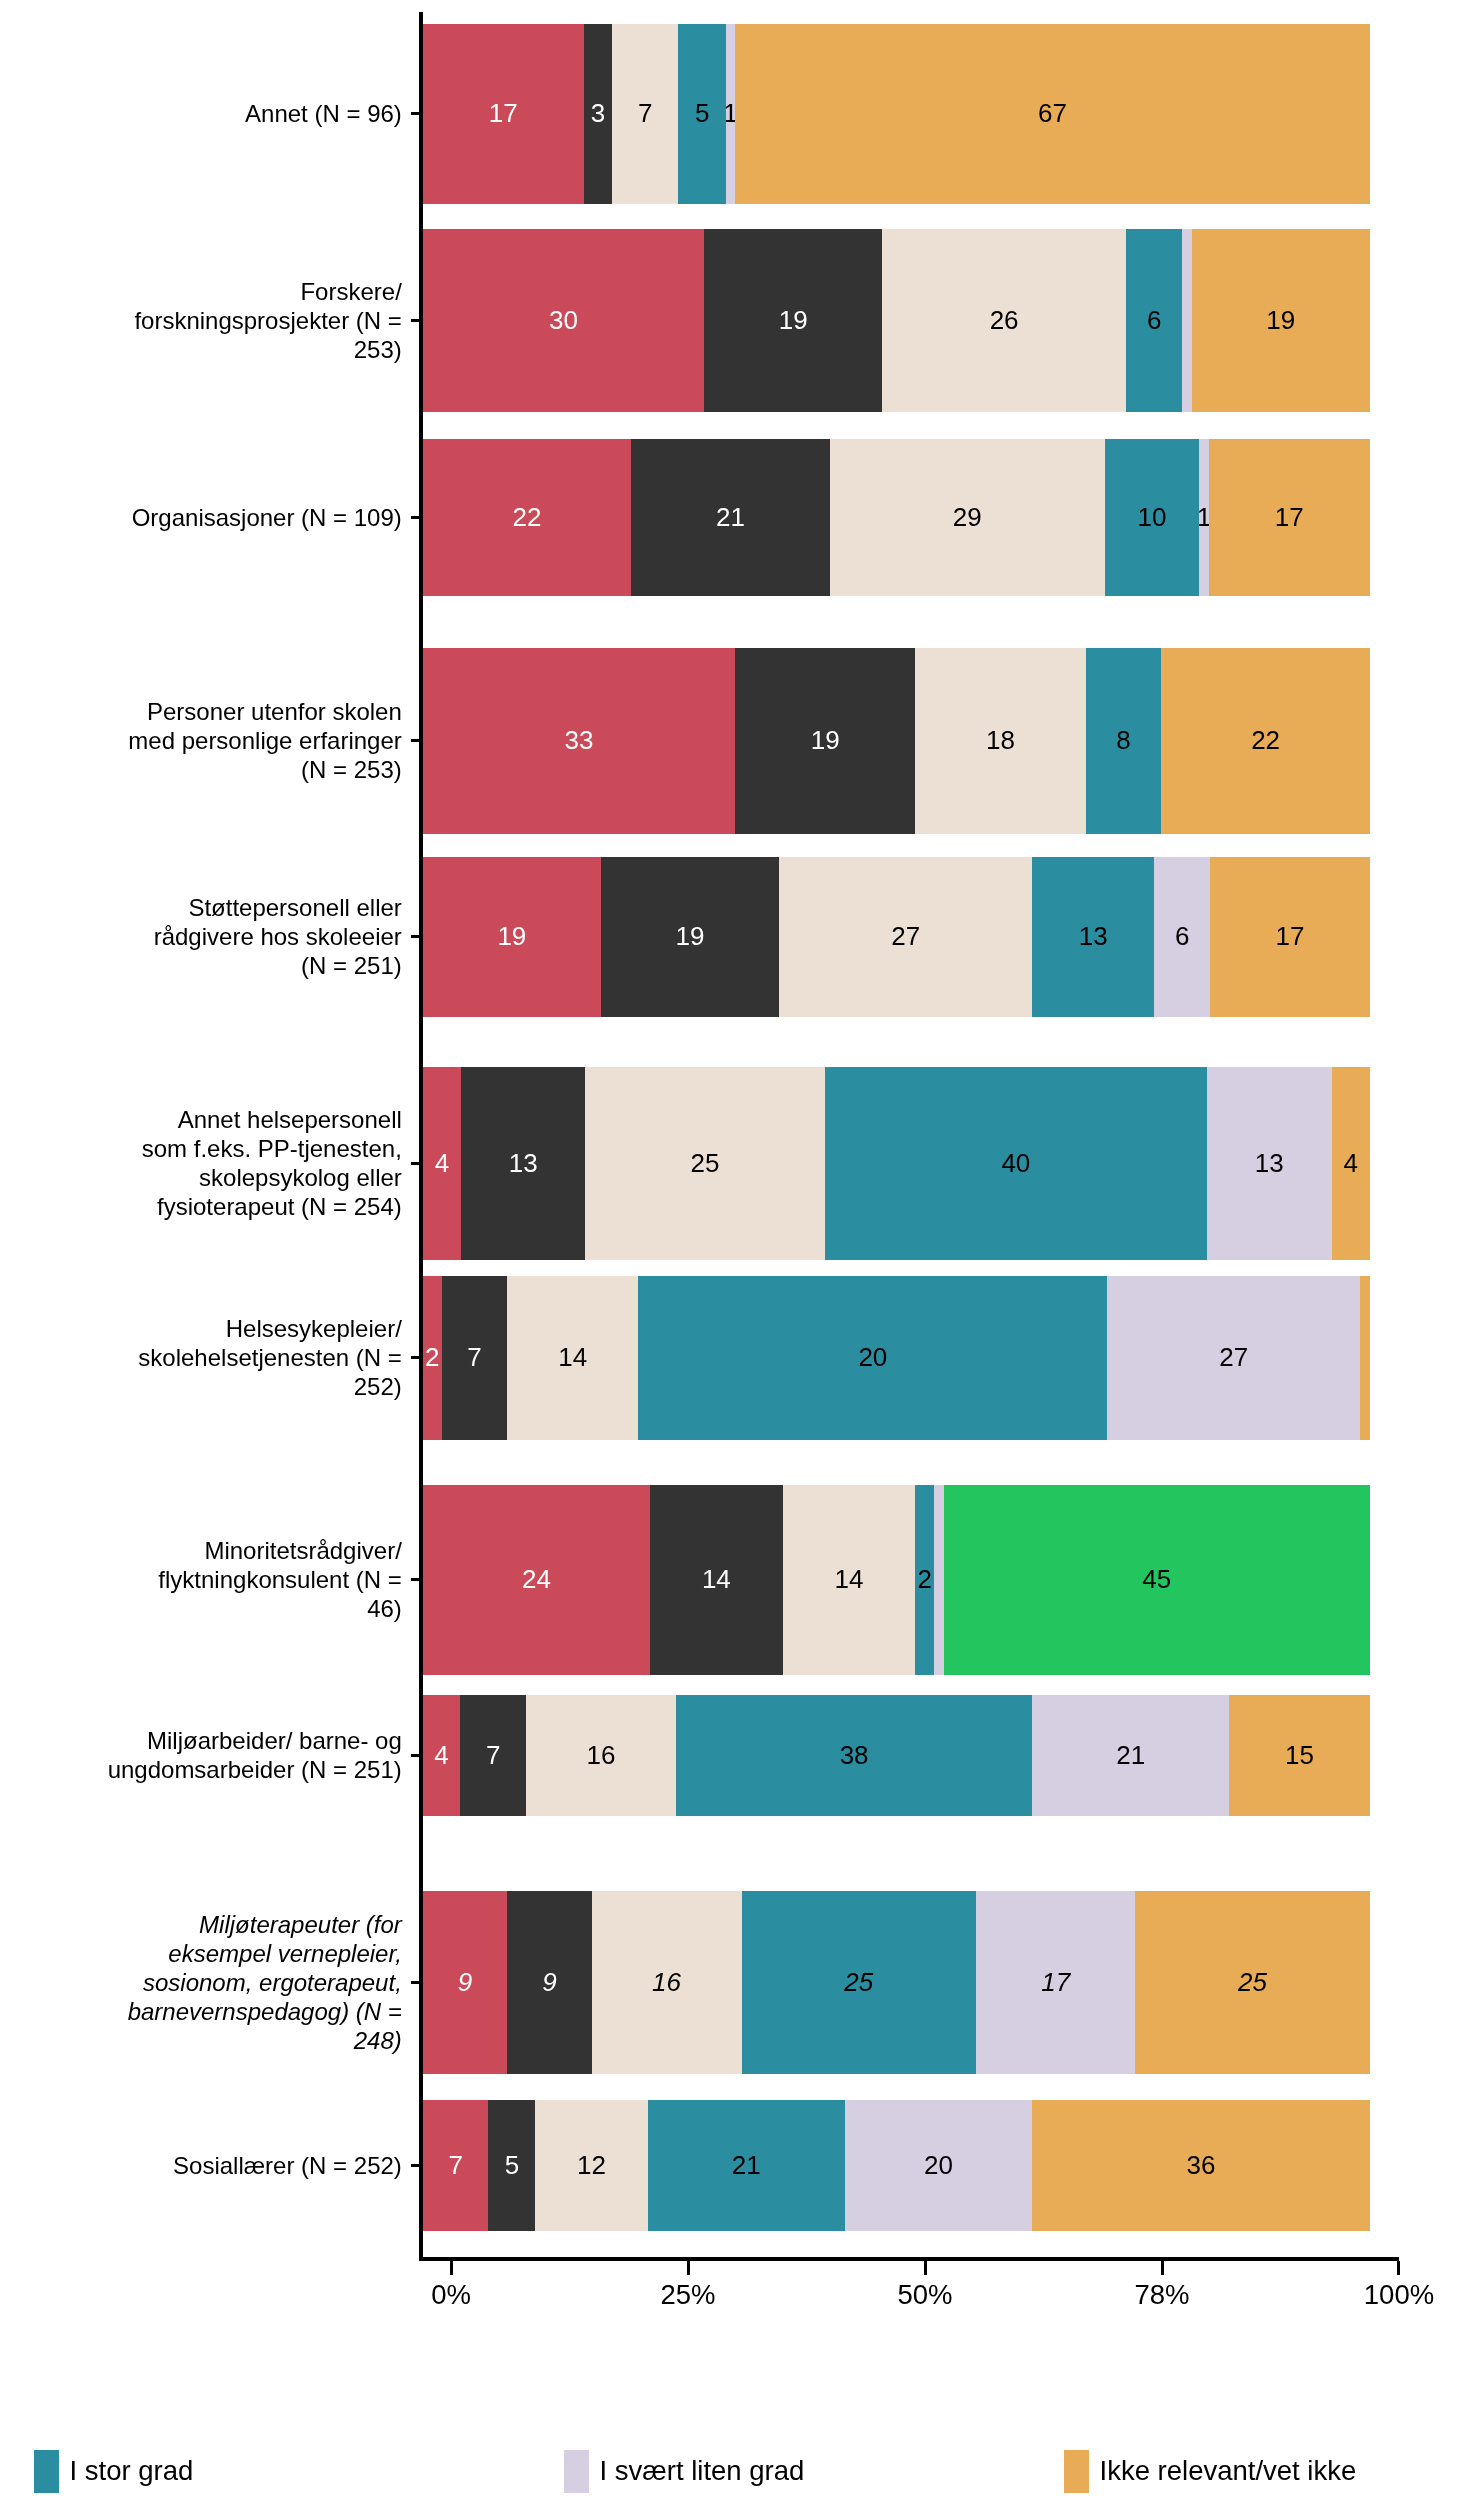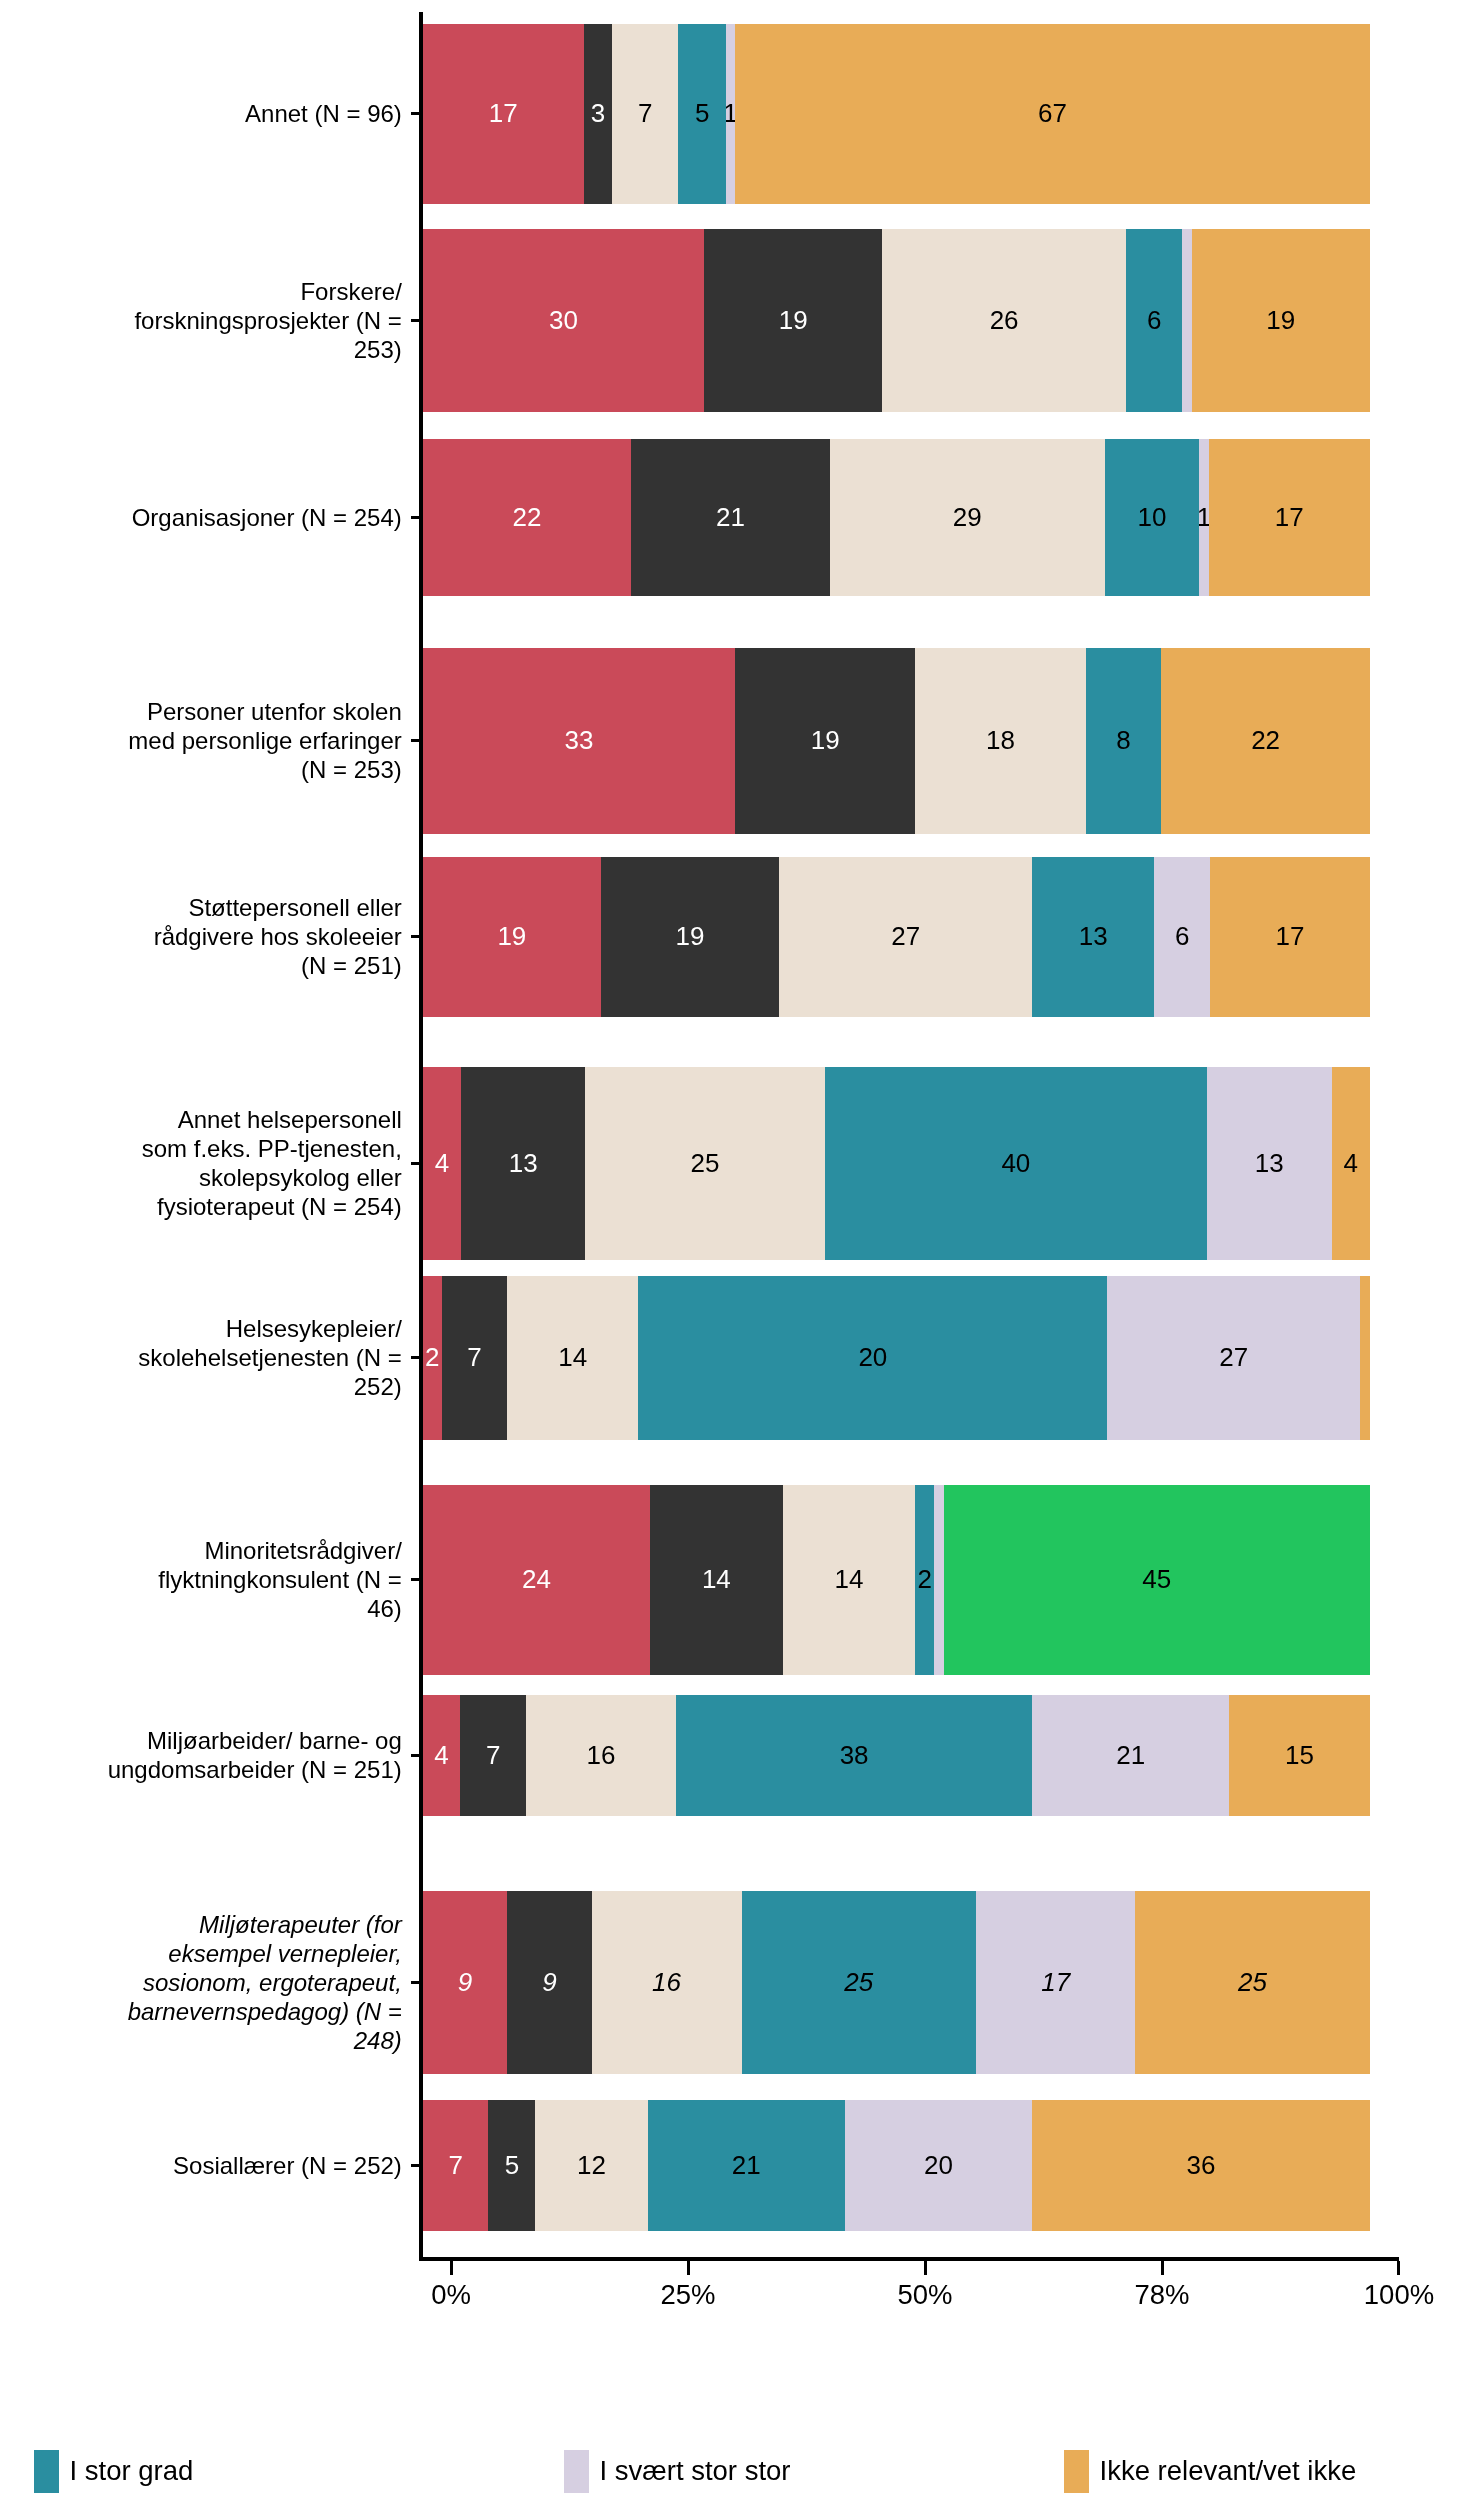--- a/index.html
+++ b/index.html
@@ -187,21 +187,21 @@
               <div class="seg" style="width: 0.990099%; background: rgb(214, 207, 225);">
                 <span></span>
               </div>
               <div class="seg" style="width: 18.8119%; background: rgb(232, 172, 87);">
                 <span>19</span>
               </div>
             </div>
           </div>
         </div>
         <div class="row" style="top: 427px; height: 157px;">
-          <div class="row-label">Organisasjoner (N = 254)</div>
+          <div class="row-label">Organisasjoner (N = 109)</div>
           <div class="tick-mark"></div>
           <div class="bar-wrap">
             <div class="bar" style="left: 0px; width: 947px;">
               <div class="seg light-text" style="width: 22%; background: rgb(202, 74, 89);">
                 <span>22</span>
               </div>
               <div class="seg light-text" style="width: 21%; background: rgb(51, 51, 51);">
                 <span>21</span>
               </div>
               <div class="seg" style="width: 29%; background: rgb(235, 224, 211);">
@@ -458,21 +458,21 @@
     </div>
 
   <div id="legend">
     <div class="legend-row" id="legend-row-1" style="top:63px;">
         <div class="legend-item" style="left: 0px;">
           <div class="swatch" style="background: rgb(42, 142, 160);"></div>
           <div class="legend-label">I stor grad</div>
         </div>
         <div class="legend-item" style="left: 530px;">
           <div class="swatch" style="background: rgb(214, 207, 225);"></div>
-          <div class="legend-label">I svært stor stor</div>
+          <div class="legend-label">I svært liten grad</div>
         </div>
         <div class="legend-item" style="left: 1030px;">
           <div class="swatch" style="background: rgb(232, 172, 87);"></div>
           <div class="legend-label">Ikke relevant/vet ikke</div>
         </div>
       </div>
   </div>
 
 </div>
 

